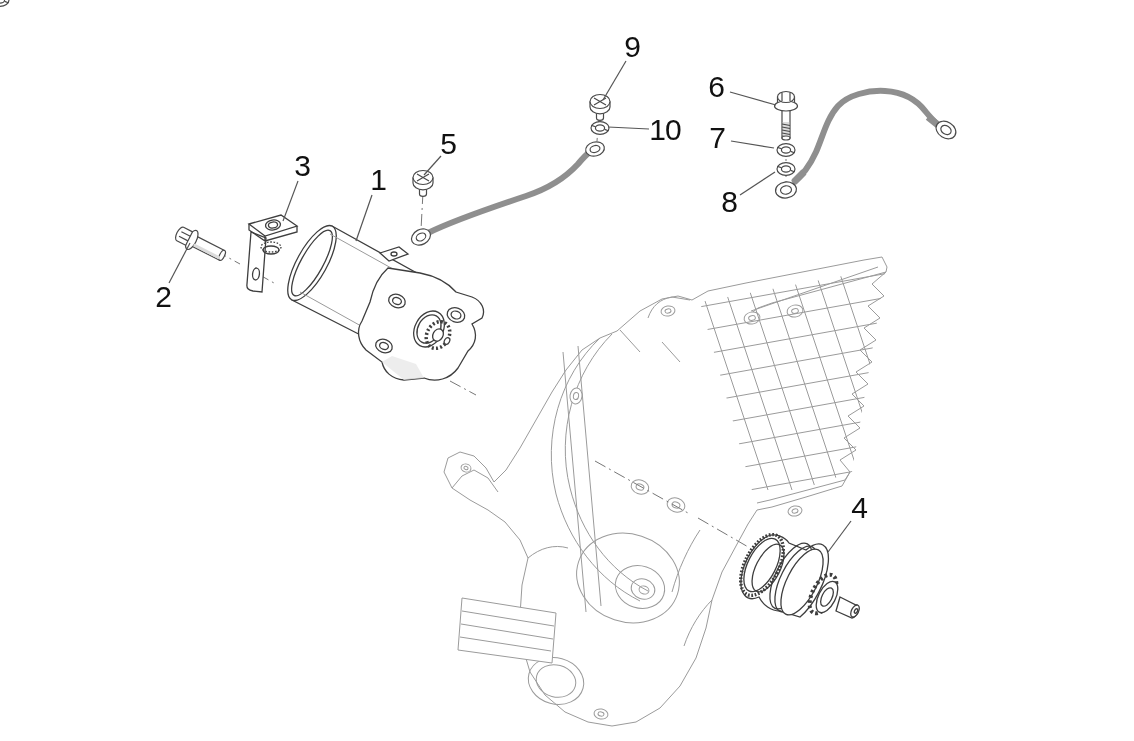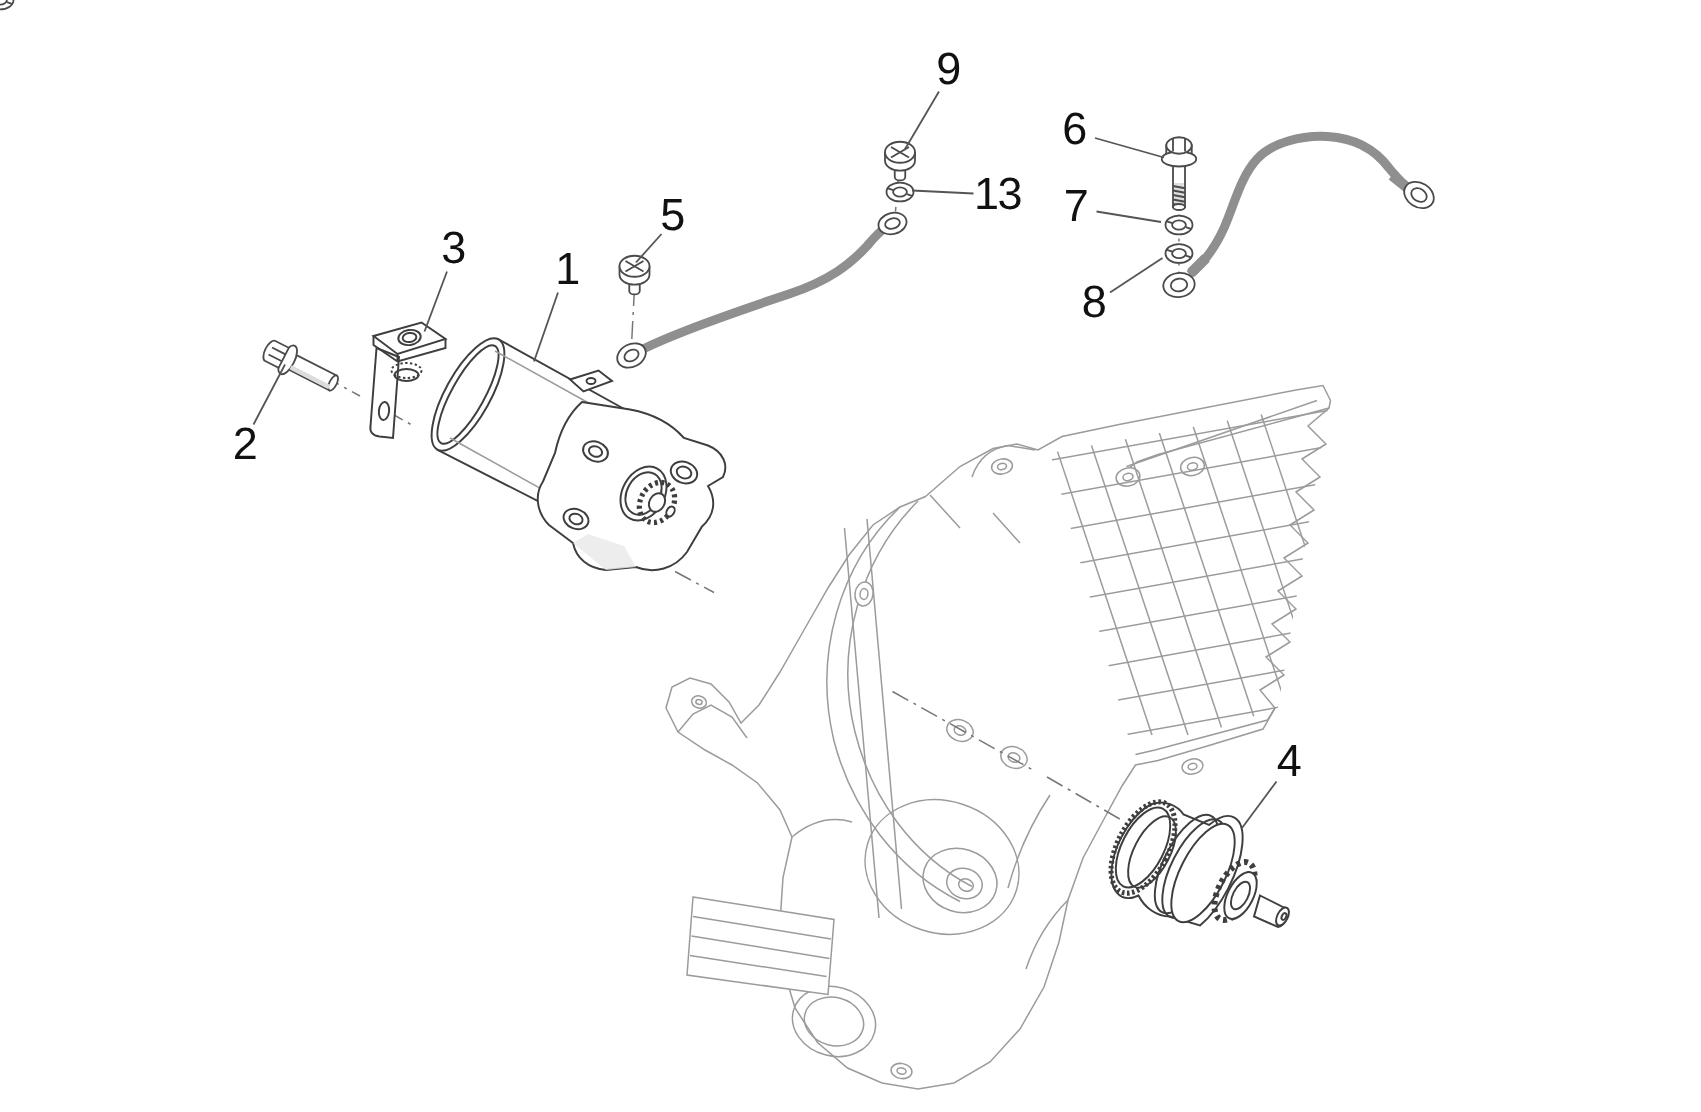--- a/index.html
+++ b/index.html
@@ -283,15 +283,15 @@
 <div id="callout-layer">
       <div class="callout" style="left: 378px; top: 180px;">1</div>
       <div class="callout" style="left: 163px; top: 297px;">2</div>
       <div class="callout" style="left: 302px; top: 166px;">3</div>
       <div class="callout" style="left: 859px; top: 508px;">4</div>
       <div class="callout" style="left: 448px; top: 144px;">5</div>
       <div class="callout" style="left: 716px; top: 87px;">6</div>
       <div class="callout" style="left: 717px; top: 138px;">7</div>
       <div class="callout" style="left: 729px; top: 202px;">8</div>
       <div class="callout" style="left: 632px; top: 47px;">9</div>
-      <div class="callout" style="left: 665px; top: 130px;">13</div>
+      <div class="callout" style="left: 665px; top: 130px;">10</div>
     </div>
 </div>
 
 </body></html>

